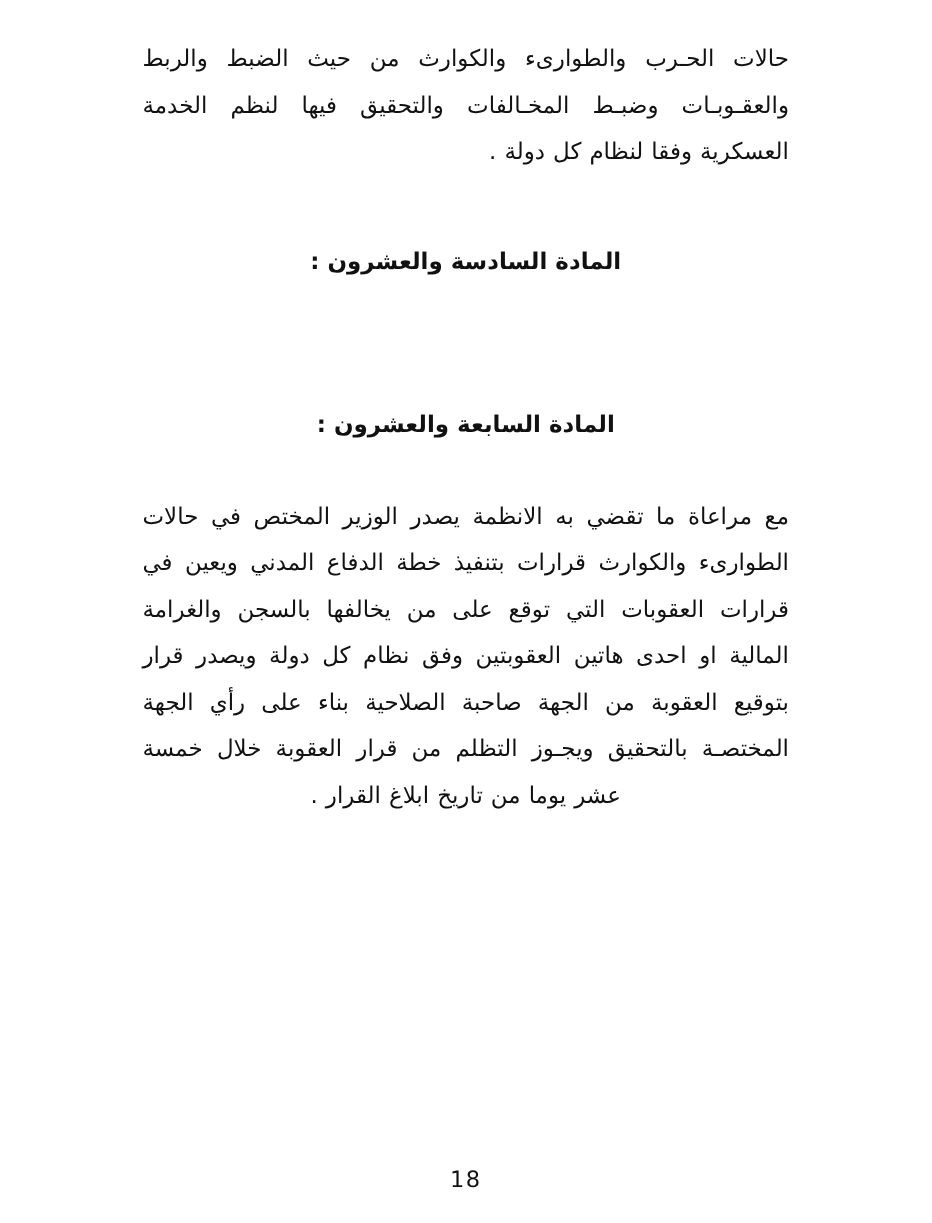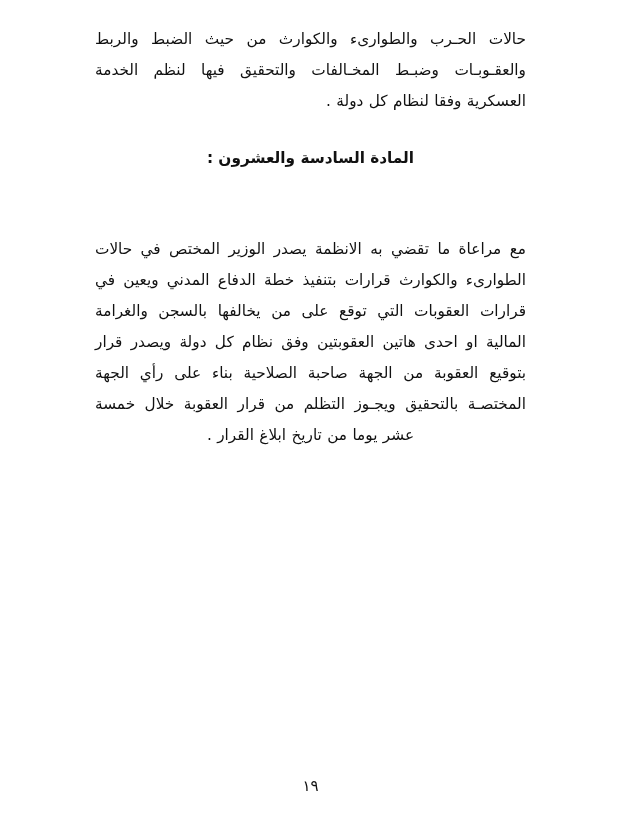--- a/index.html
+++ b/index.html
@@ -44,21 +44,21 @@
   }
   .para.last-line-center {
     text-align-last: center;
   }
   .heading {
     font-size: 15.3px;
     line-height: 31px;
     font-weight: bold;
     text-align: center;
     text-align-last: center;
-    margin: 0;
+    margin: 16px;
     direction: rtl;
   }
   .gap-sm { height: 14px; }
   .gap-md { height: 26px; }
   .gap-lg { height: 32px; }
   .page-number {
     position: absolute;
     bottom: 20px;
     left: 0;
     right: 0;
@@ -78,21 +78,22 @@
 
     <div class="gap-md"></div>
 
     <p class="heading">المادة السادسة والعشرون :</p>
 
     <div class="gap-sm"></div>
 
 
     <div class="gap-lg"></div>
 
+    <p class="heading">المادة السابعة والعشرون :</p>
 
     <div class="gap-sm"></div>
 
     <p class="para last-line-center">مع مراعاة ما تقضي به الانظمة يصدر الوزير المختص في حالات الطوارىء والكوارث قرارات بتنفيذ خطة الدفاع المدني ويعين في قرارات العقوبات التي توقع على من يخالفها بالسجن والغرامة المالية او احدى هاتين العقوبتين وفق نظام كل دولة ويصدر قرار بتوقيع العقوبة من الجهة صاحبة الصلاحية بناء على رأي الجهة المختصـة بالتحقيق ويجـوز التظلم من قرار العقوبة خلال خمسة عشر يوما من تاريخ ابلاغ القرار .</p>
 
   </div>
 
-  <div class="page-number">١٩</div>
+  <div class="page-number">18</div>
 </div>
 
 </body></html>

